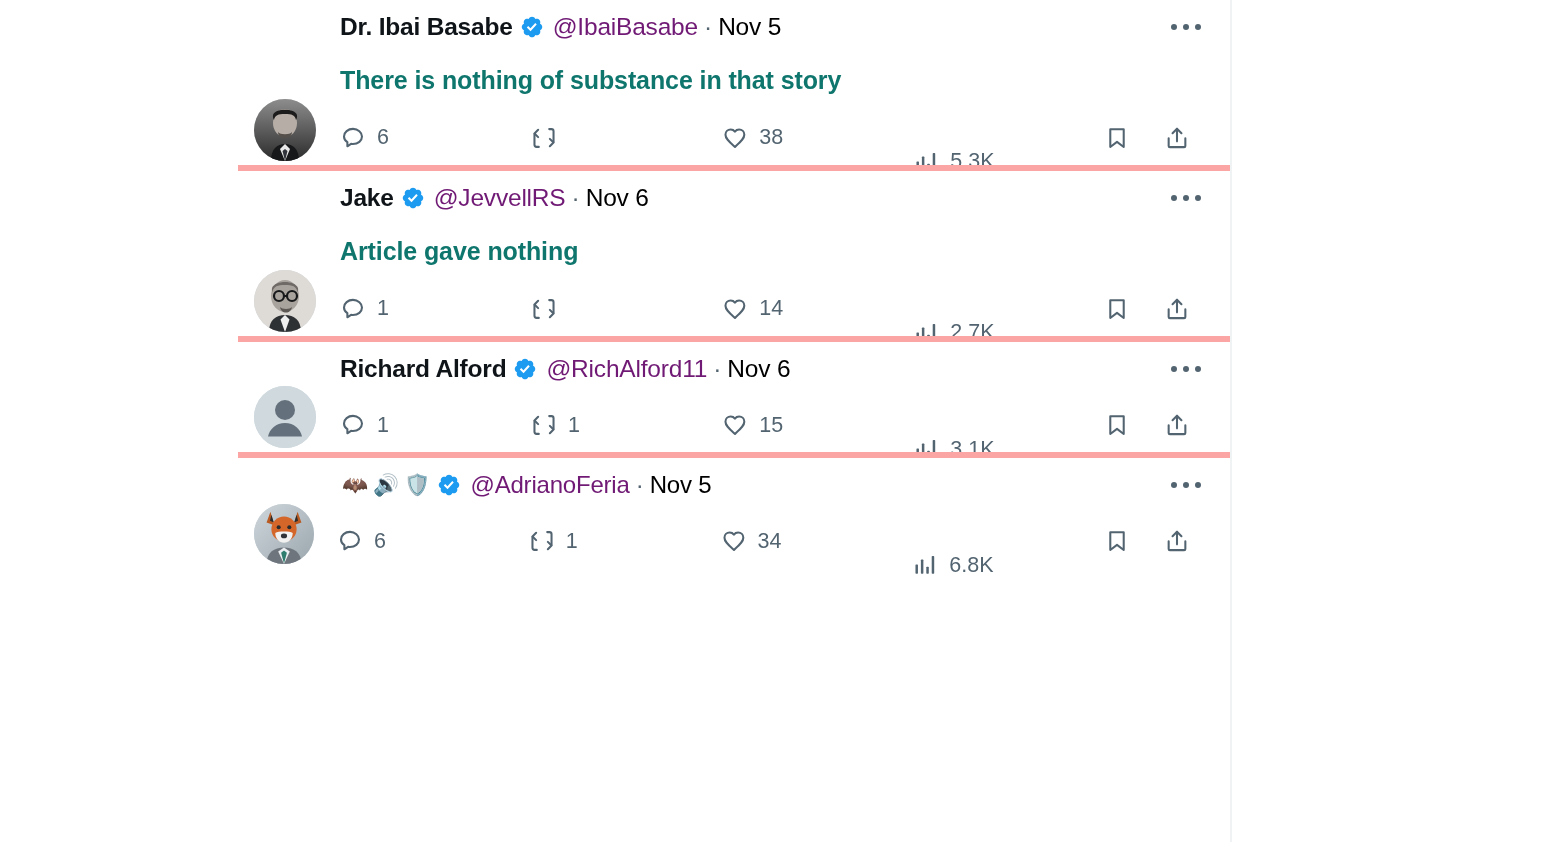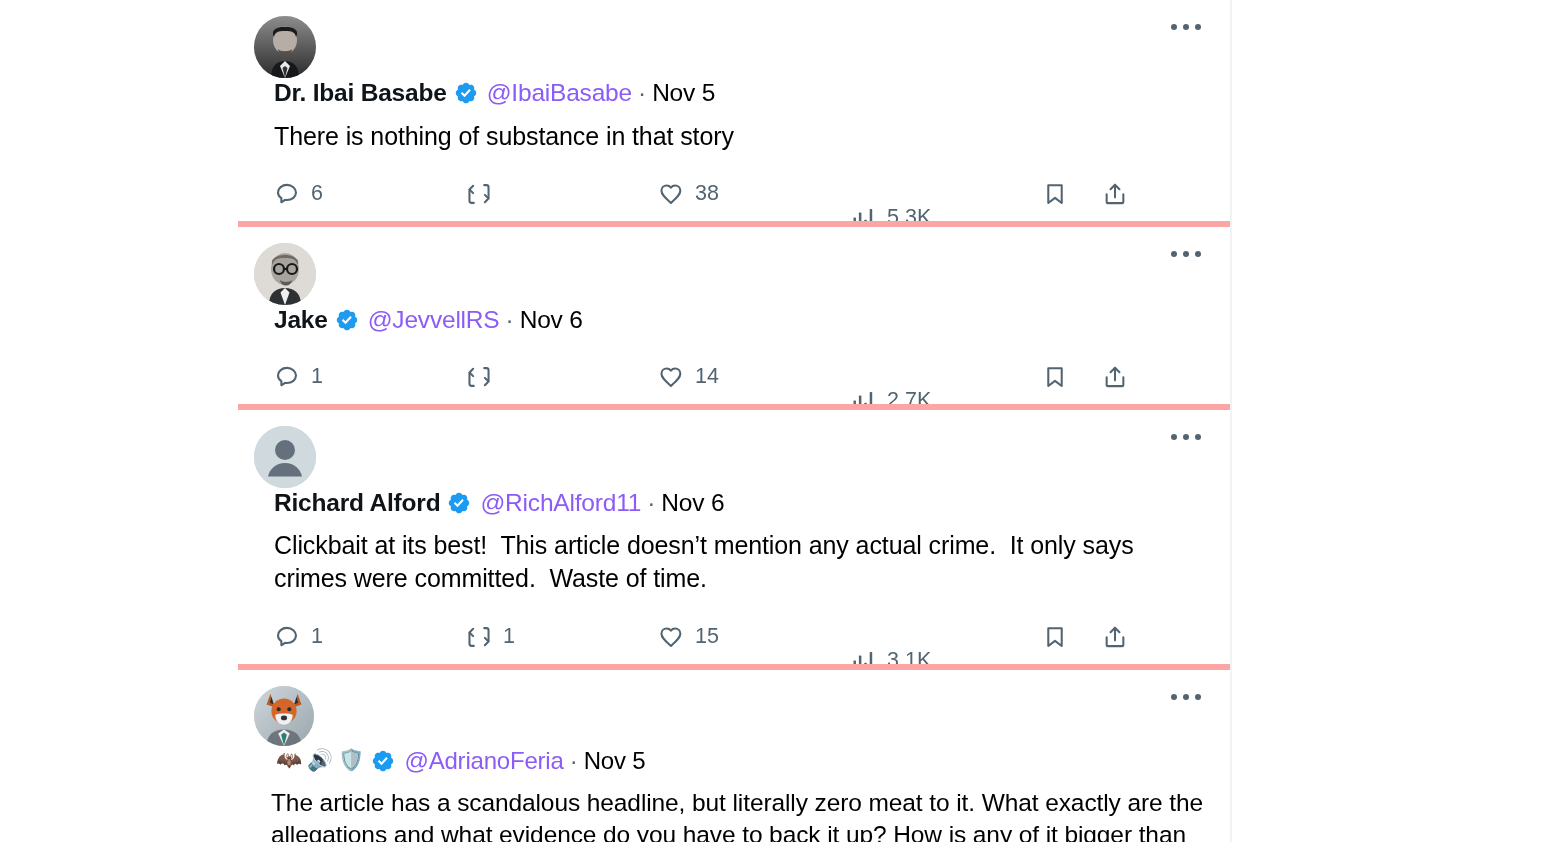--- a/index.html
+++ b/index.html
@@ -31,22 +31,21 @@
     position: relative;
     box-sizing: border-box;
     padding: 12px 16px 4px 16px;
     background: #ffffff;
     border-top: 6px solid #fca5a5;
   }
   .tweet.first { border-top: none; }
 
   .tweet-row {
     display: flex;
-    align-items: flex-start;
-    flex-direction: column;
+    align-items: flex-end;
   }
 
   
   .avatar-col {
     flex: 0 0 auto;
     width: 66px;
     padding-top: 4px;
   }
   .avatar {
     width: 62px;
@@ -87,42 +86,43 @@
   .verified {
     display: inline-block;
     width: 24px;
     height: 24px;
     margin-left: 7px;
     flex: 0 0 auto;
   }
   .verified svg { display: block; width: 100%; height: 100%; }
   .handle {
     font-size: 24.5px;
-    color: #8b5cf6;
+    color: #701a75;
     margin-left: 9px;
     letter-spacing: -0.2px;
   }
   .dot-sep {
     font-size: 24.5px;
     color: #536471;
     margin: 0 6px;
   }
   .date {
     font-size: 24.5px;
     color: #000000;
     letter-spacing: -0.2px;
   }
 
   .tweet-text {
     font-size: 25px;
     line-height: 1.33;
-    color: #000000;
-    margin-top: 11px;
+    color: #0f766e;
+    margin-top: 21px;
     white-space: pre-wrap;
     letter-spacing: -0.1px;
+    font-weight: bold;
   }
 
   
   .actions {
     display: flex;
     align-items: center;
     margin-top: 18px;
     height: 46px;
     color: #536471;
   }
@@ -314,20 +314,21 @@
           <span class="badges-slot"></span>
           <span class="verified">
             <svg viewBox="0 0 22 22">
                 <path fill="#1d9bf0" d="M20.396 11c-.018-.646-.215-1.275-.57-1.816-.354-.54-.852-.972-1.438-1.246.223-.607.27-1.264.14-1.897-.131-.634-.437-1.218-.882-1.687-.47-.445-1.053-.75-1.687-.882-.633-.13-1.29-.083-1.897.14-.273-.587-.704-1.086-1.245-1.44S11.647 1.62 11 1.604c-.646.017-1.273.213-1.813.568s-.969.854-1.24 1.44c-.608-.223-1.267-.272-1.902-.14-.635.13-1.22.436-1.69.882-.445.47-.749 1.055-.878 1.688-.13.633-.08 1.29.144 1.896-.587.274-1.087.705-1.443 1.245-.356.54-.555 1.17-.574 1.817.02.647.218 1.276.574 1.816.356.54.856.972 1.443 1.245-.224.606-.274 1.263-.144 1.896.13.634.433 1.218.877 1.688.47.443 1.054.747 1.687.878.633.132 1.29.084 1.897-.136.274.586.705 1.084 1.246 1.439.54.354 1.17.551 1.816.569.647-.016 1.276-.213 1.817-.567s.972-.854 1.245-1.44c.604.239 1.266.296 1.903.164.636-.132 1.22-.447 1.68-.907.46-.46.776-1.044.908-1.681s.075-1.299-.165-1.903c.586-.274 1.084-.705 1.439-1.246.354-.54.551-1.17.569-1.816zM9.662 14.85l-3.429-3.428 1.293-1.302 2.072 2.072 4.4-4.794 1.347 1.246z"></path>
               </svg>
           </span>
           <span class="handle">@JevvellRS</span>
           <span class="dot-sep">·</span>
           <span class="date">Nov 6</span>
         </div>
+        <div class="tweet-text">Article gave nothing</div>
         <div class="actions">
           <div class="action a-reply">
             <span class="ico">
               <svg viewBox="0 0 24 24">
                   <path fill="none" stroke="#536471" stroke-width="1.9" stroke-linecap="round" stroke-linejoin="round" d="M12 3.6c-4.6 0-8.3 3.1-8.3 6.9 0 2.2 1.2 4.1 3.1 5.3v3.9l3.4-2.3c.6.1 1.2.2 1.8.2 4.6 0 8.3-3.1 8.3-6.9S16.6 3.6 12 3.6z"></path>
                 </svg>
             </span>
             <span class="cnt">1</span>
           </div>
           <div class="action a-repost">
@@ -404,21 +405,20 @@
           <span class="badges-slot"></span>
           <span class="verified">
             <svg viewBox="0 0 22 22">
                 <path fill="#1d9bf0" d="M20.396 11c-.018-.646-.215-1.275-.57-1.816-.354-.54-.852-.972-1.438-1.246.223-.607.27-1.264.14-1.897-.131-.634-.437-1.218-.882-1.687-.47-.445-1.053-.75-1.687-.882-.633-.13-1.29-.083-1.897.14-.273-.587-.704-1.086-1.245-1.44S11.647 1.62 11 1.604c-.646.017-1.273.213-1.813.568s-.969.854-1.24 1.44c-.608-.223-1.267-.272-1.902-.14-.635.13-1.22.436-1.69.882-.445.47-.749 1.055-.878 1.688-.13.633-.08 1.29.144 1.896-.587.274-1.087.705-1.443 1.245-.356.54-.555 1.17-.574 1.817.02.647.218 1.276.574 1.816.356.54.856.972 1.443 1.245-.224.606-.274 1.263-.144 1.896.13.634.433 1.218.877 1.688.47.443 1.054.747 1.687.878.633.132 1.29.084 1.897-.136.274.586.705 1.084 1.246 1.439.54.354 1.17.551 1.816.569.647-.016 1.276-.213 1.817-.567s.972-.854 1.245-1.44c.604.239 1.266.296 1.903.164.636-.132 1.22-.447 1.68-.907.46-.46.776-1.044.908-1.681s.075-1.299-.165-1.903c.586-.274 1.084-.705 1.439-1.246.354-.54.551-1.17.569-1.816zM9.662 14.85l-3.429-3.428 1.293-1.302 2.072 2.072 4.4-4.794 1.347 1.246z"></path>
               </svg>
           </span>
           <span class="handle">@RichAlford11</span>
           <span class="dot-sep">·</span>
           <span class="date">Nov 6</span>
         </div>
-        <div class="tweet-text">Clickbait at its best!  This article doesn’t mention any actual crime.  It only says crimes were committed.  Waste of time.</div>
         <div class="actions">
           <div class="action a-reply">
             <span class="ico">
               <svg viewBox="0 0 24 24">
                   <path fill="none" stroke="#536471" stroke-width="1.9" stroke-linecap="round" stroke-linejoin="round" d="M12 3.6c-4.6 0-8.3 3.1-8.3 6.9 0 2.2 1.2 4.1 3.1 5.3v3.9l3.4-2.3c.6.1 1.2.2 1.8.2 4.6 0 8.3-3.1 8.3-6.9S16.6 3.6 12 3.6z"></path>
                 </svg>
             </span>
             <span class="cnt">1</span>
           </div>
           <div class="action a-repost">
@@ -510,21 +510,20 @@
           <span class="badges-slot"><span class="badge-emoji">🦇</span><span class="badge-emoji">🔊</span><span class="badge-emoji">🛡️</span></span>
           <span class="verified">
             <svg viewBox="0 0 22 22">
                 <path fill="#1d9bf0" d="M20.396 11c-.018-.646-.215-1.275-.57-1.816-.354-.54-.852-.972-1.438-1.246.223-.607.27-1.264.14-1.897-.131-.634-.437-1.218-.882-1.687-.47-.445-1.053-.75-1.687-.882-.633-.13-1.29-.083-1.897.14-.273-.587-.704-1.086-1.245-1.44S11.647 1.62 11 1.604c-.646.017-1.273.213-1.813.568s-.969.854-1.24 1.44c-.608-.223-1.267-.272-1.902-.14-.635.13-1.22.436-1.69.882-.445.47-.749 1.055-.878 1.688-.13.633-.08 1.29.144 1.896-.587.274-1.087.705-1.443 1.245-.356.54-.555 1.17-.574 1.817.02.647.218 1.276.574 1.816.356.54.856.972 1.443 1.245-.224.606-.274 1.263-.144 1.896.13.634.433 1.218.877 1.688.47.443 1.054.747 1.687.878.633.132 1.29.084 1.897-.136.274.586.705 1.084 1.246 1.439.54.354 1.17.551 1.816.569.647-.016 1.276-.213 1.817-.567s.972-.854 1.245-1.44c.604.239 1.266.296 1.903.164.636-.132 1.22-.447 1.68-.907.46-.46.776-1.044.908-1.681s.075-1.299-.165-1.903c.586-.274 1.084-.705 1.439-1.246.354-.54.551-1.17.569-1.816zM9.662 14.85l-3.429-3.428 1.293-1.302 2.072 2.072 4.4-4.794 1.347 1.246z"></path>
               </svg>
           </span>
           <span class="handle">@AdrianoFeria</span>
           <span class="dot-sep">·</span>
           <span class="date">Nov 5</span>
         </div>
-        <div class="tweet-text">The article has a scandalous headline, but literally zero meat to it. What exactly are the allegations and what evidence do you have to back it up? How is any of it bigger than FTX?</div>
         <div class="actions">
           <div class="action a-reply">
             <span class="ico">
               <svg viewBox="0 0 24 24">
                   <path fill="none" stroke="#536471" stroke-width="1.9" stroke-linecap="round" stroke-linejoin="round" d="M12 3.6c-4.6 0-8.3 3.1-8.3 6.9 0 2.2 1.2 4.1 3.1 5.3v3.9l3.4-2.3c.6.1 1.2.2 1.8.2 4.6 0 8.3-3.1 8.3-6.9S16.6 3.6 12 3.6z"></path>
                 </svg>
             </span>
             <span class="cnt">6</span>
           </div>
           <div class="action a-repost">

